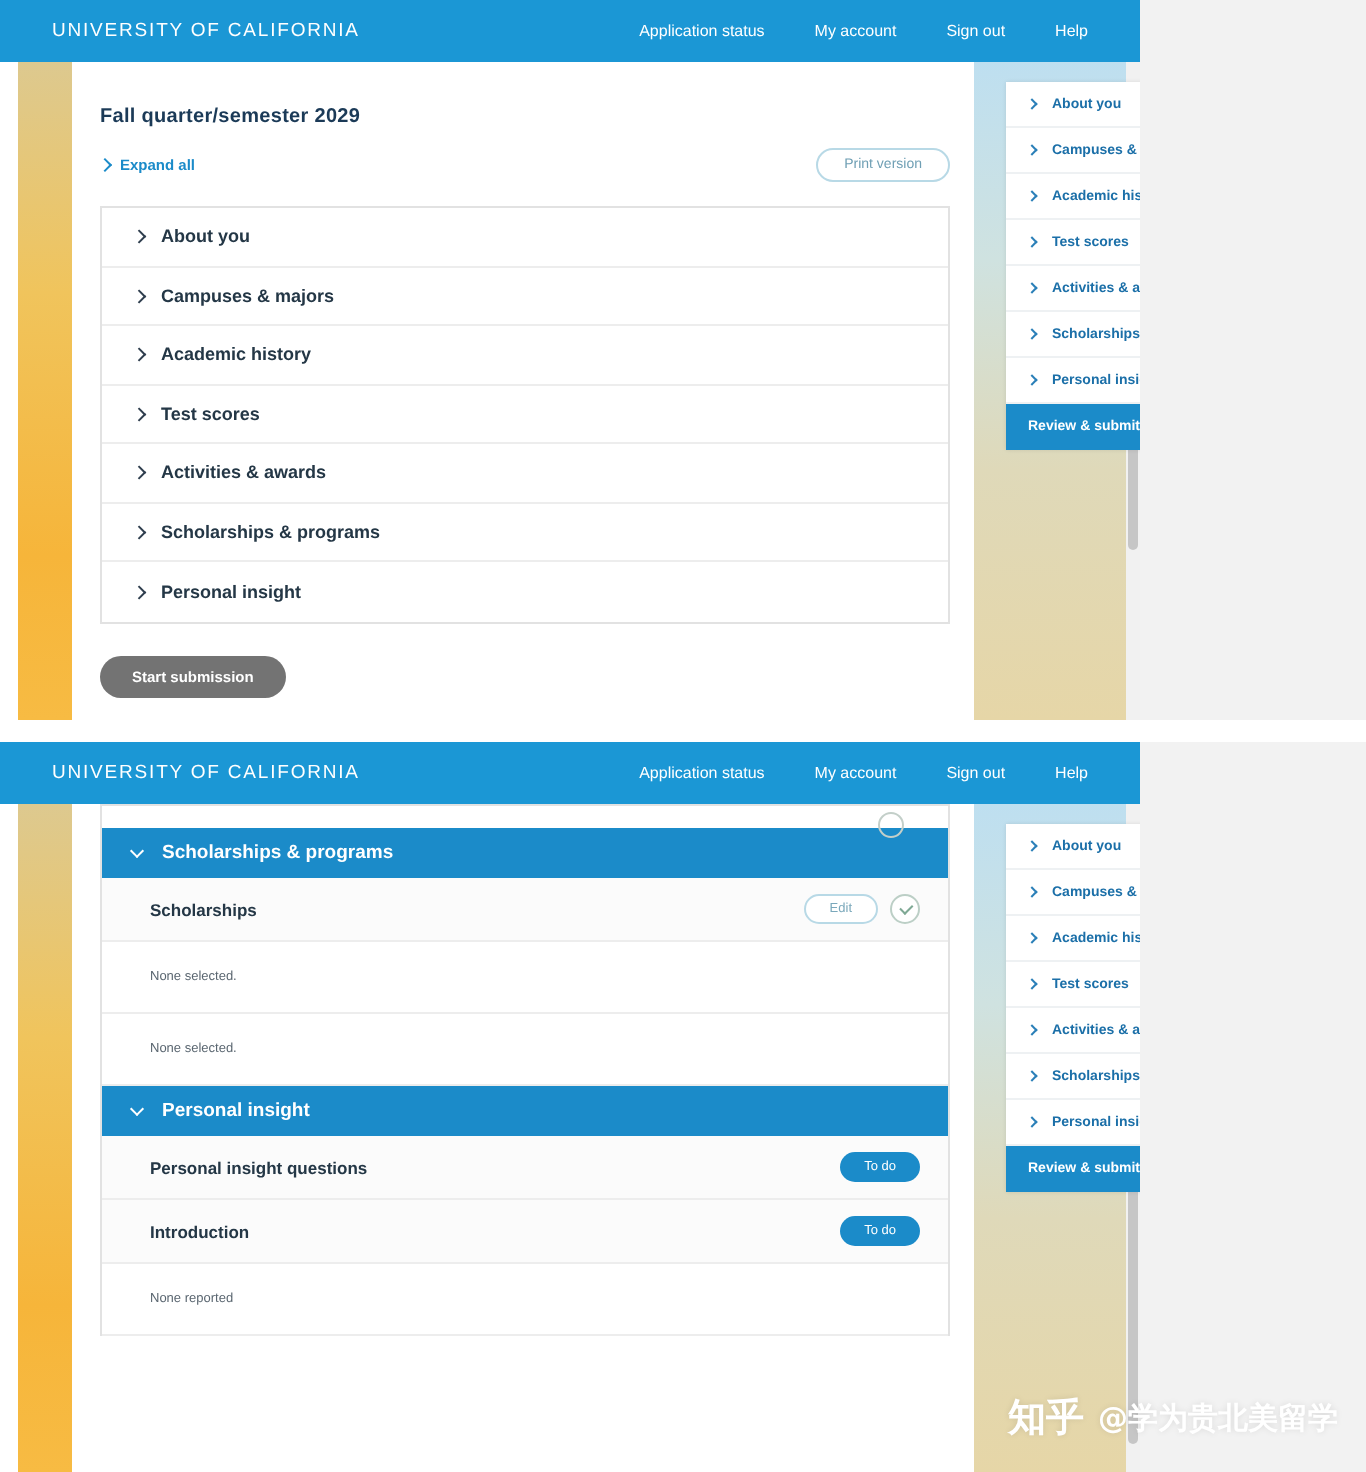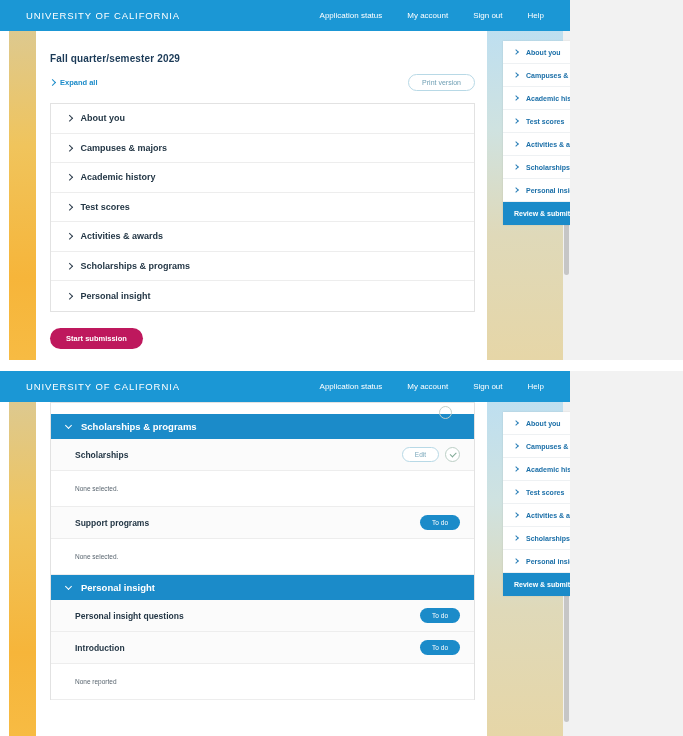--- a/index.html
+++ b/index.html
@@ -186,21 +186,21 @@
   .acc-label {
     margin-left: 9px;
     font-size: 9px;
     font-weight: bold;
     color: #243746;
   }
 
   .btn-primary {
     margin-top: 16px;
     display: inline-block;
-    background: #be185d;
+    background: #737373;
     color: #ffffff;
     border: none;
     border-radius: 20px;
     padding: 6px 16px;
     font-size: 7.5px;
     font-weight: bold;
     cursor: pointer;
   }
 
   
@@ -560,26 +560,20 @@
             <span class="sub-title">Scholarships</span>
             <span class="sub-actions">
               <button class="btn-edit">Edit</button>
               <span class="check-circle"></span>
             </span>
           </div>
           <div class="note-row">
             <span class="note-text">None selected.</span>
           </div>
 
-          <div class="sub-row">
-            <span class="sub-title">Support programs</span>
-            <span class="sub-actions">
-              <button class="badge-todo">To do</button>
-            </span>
-          </div>
           <div class="note-row">
             <span class="note-text">None selected.</span>
           </div>
         </div>
 
         <div class="section">
           <div class="section-header">
             <span class="chev chev-down"></span>
             <span class="section-title">Personal insight</span>
           </div>
@@ -648,14 +642,18 @@
             <span class="sidenav-label">Personal insight</span>
           </span>
         </div>
         <div class="sidenav-cta">
           <span>Review &amp; submit</span>
         </div>
       </div>
     </div>
   </div>
 
+  <div class="watermark">
+    <span class="wm-logo">知乎</span>
+    <span class="wm-text">@学为贵北美留学</span>
+  </div>
 
 </div>
 
 </body></html>

